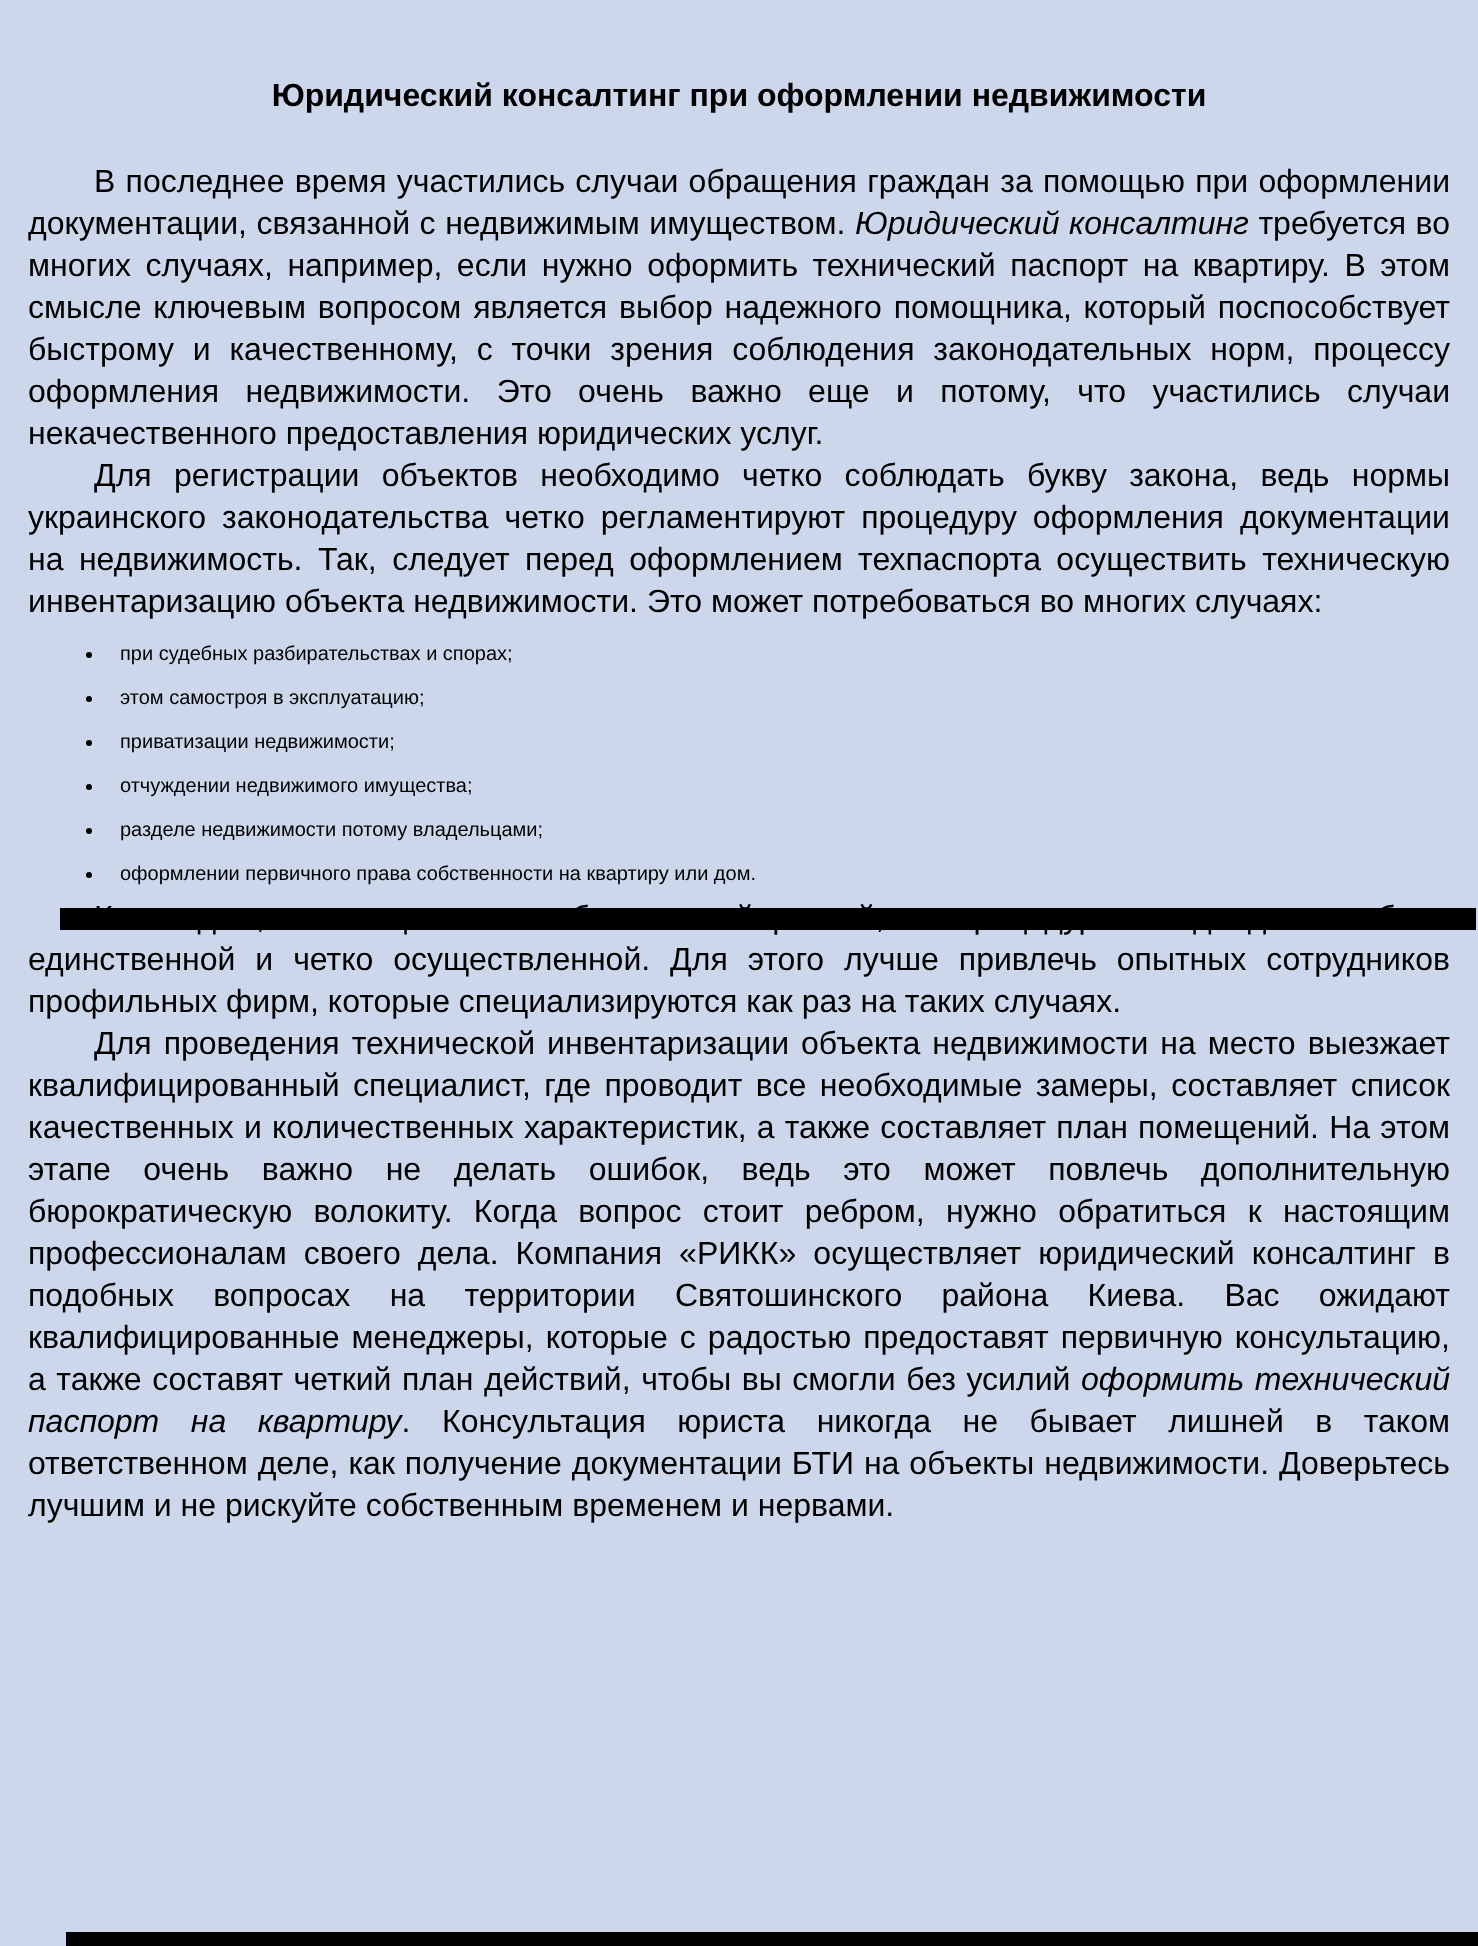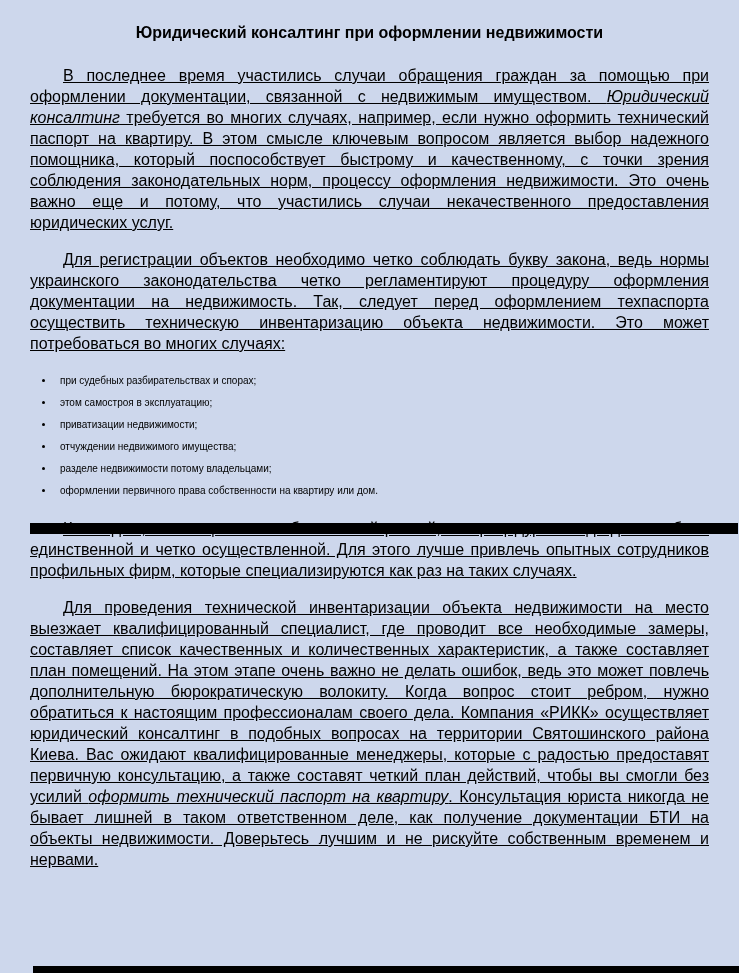--- a/index.html
+++ b/index.html
@@ -17,29 +17,28 @@
   }
   .doc {
     position: relative;
     padding: 10px 14px 0 14px;
   }
   .doc-title {
     font-size: 16px;
     line-height: 21px;
     font-weight: bold;
     text-align: center;
-    margin: 12px 0 22px 0;
+    margin: 28px 0 22px 0;
   }
   .para {
     font-size: 16px;
     line-height: 21px;
     text-align: justify;
     text-indent: 33px;
-    margin: 16px;
-    text-decoration: underline;
+    margin: 0;
   }
   .section-heading {
     font-size: 16px;
     line-height: 21px;
     font-weight: bold;
     margin: 21px 0 0 0;
     padding-left: 33px;
   }
   ul.bullet-list {
     margin: 5px 0 0 0;

